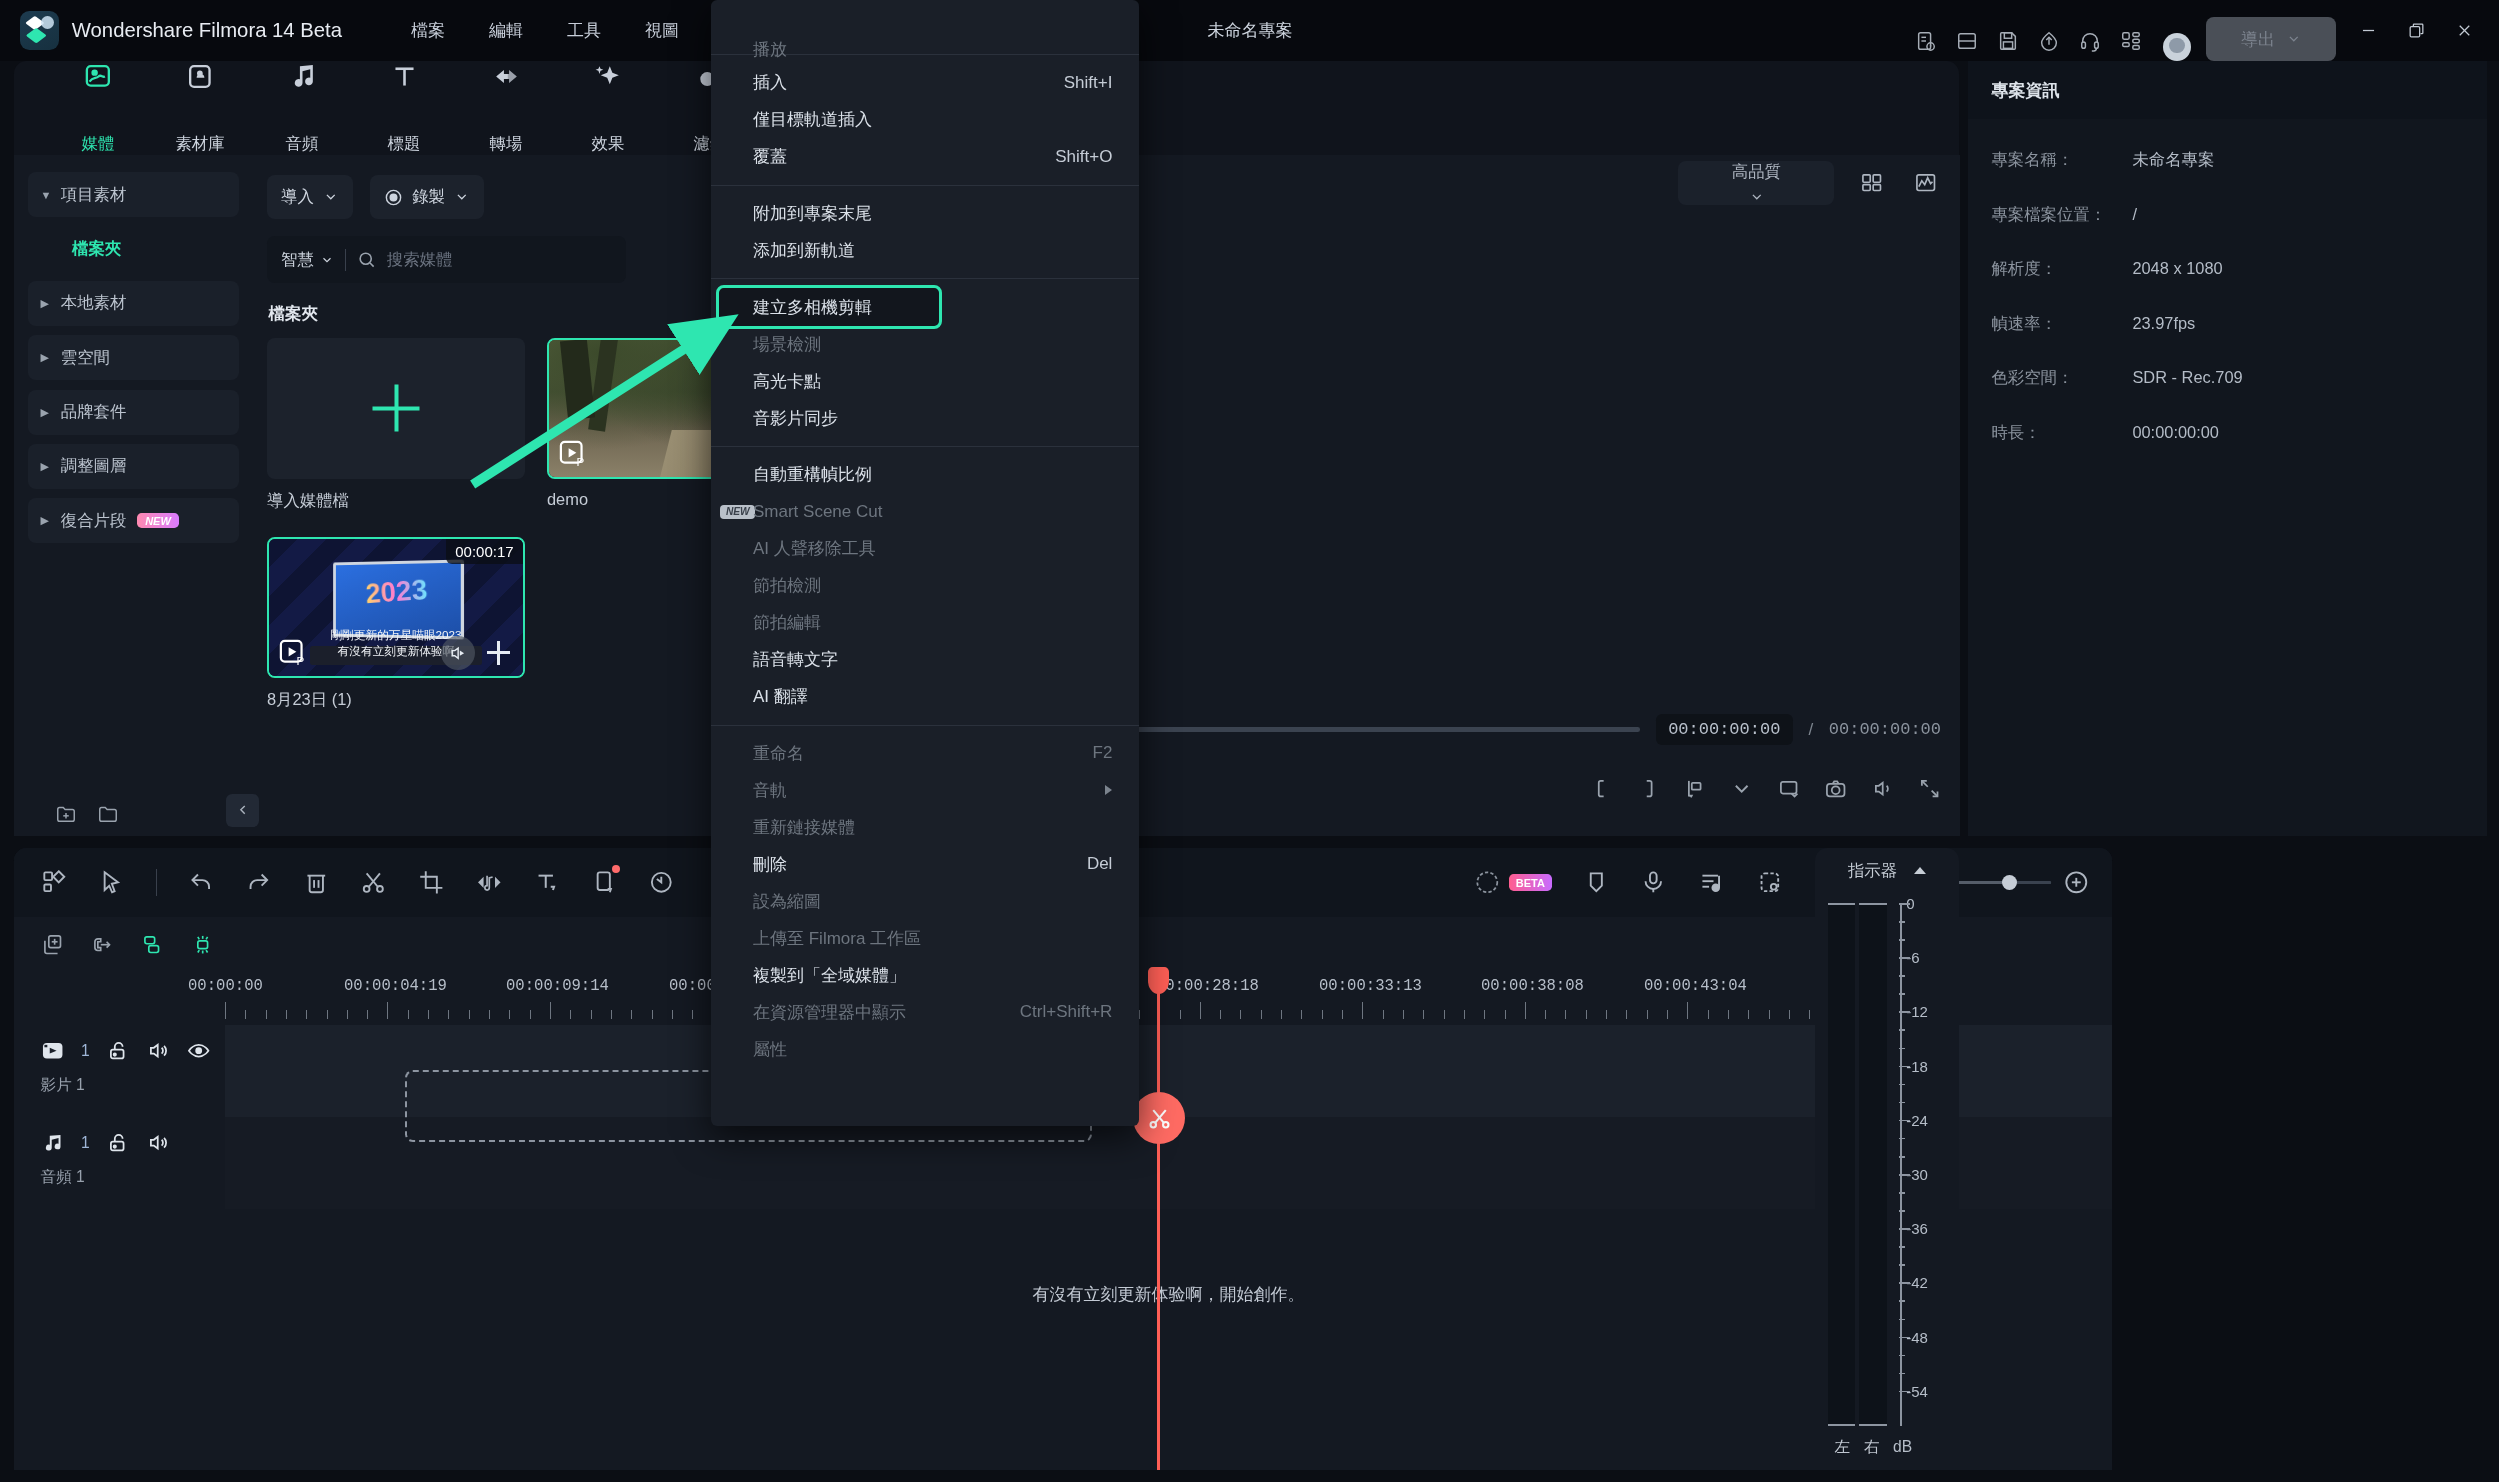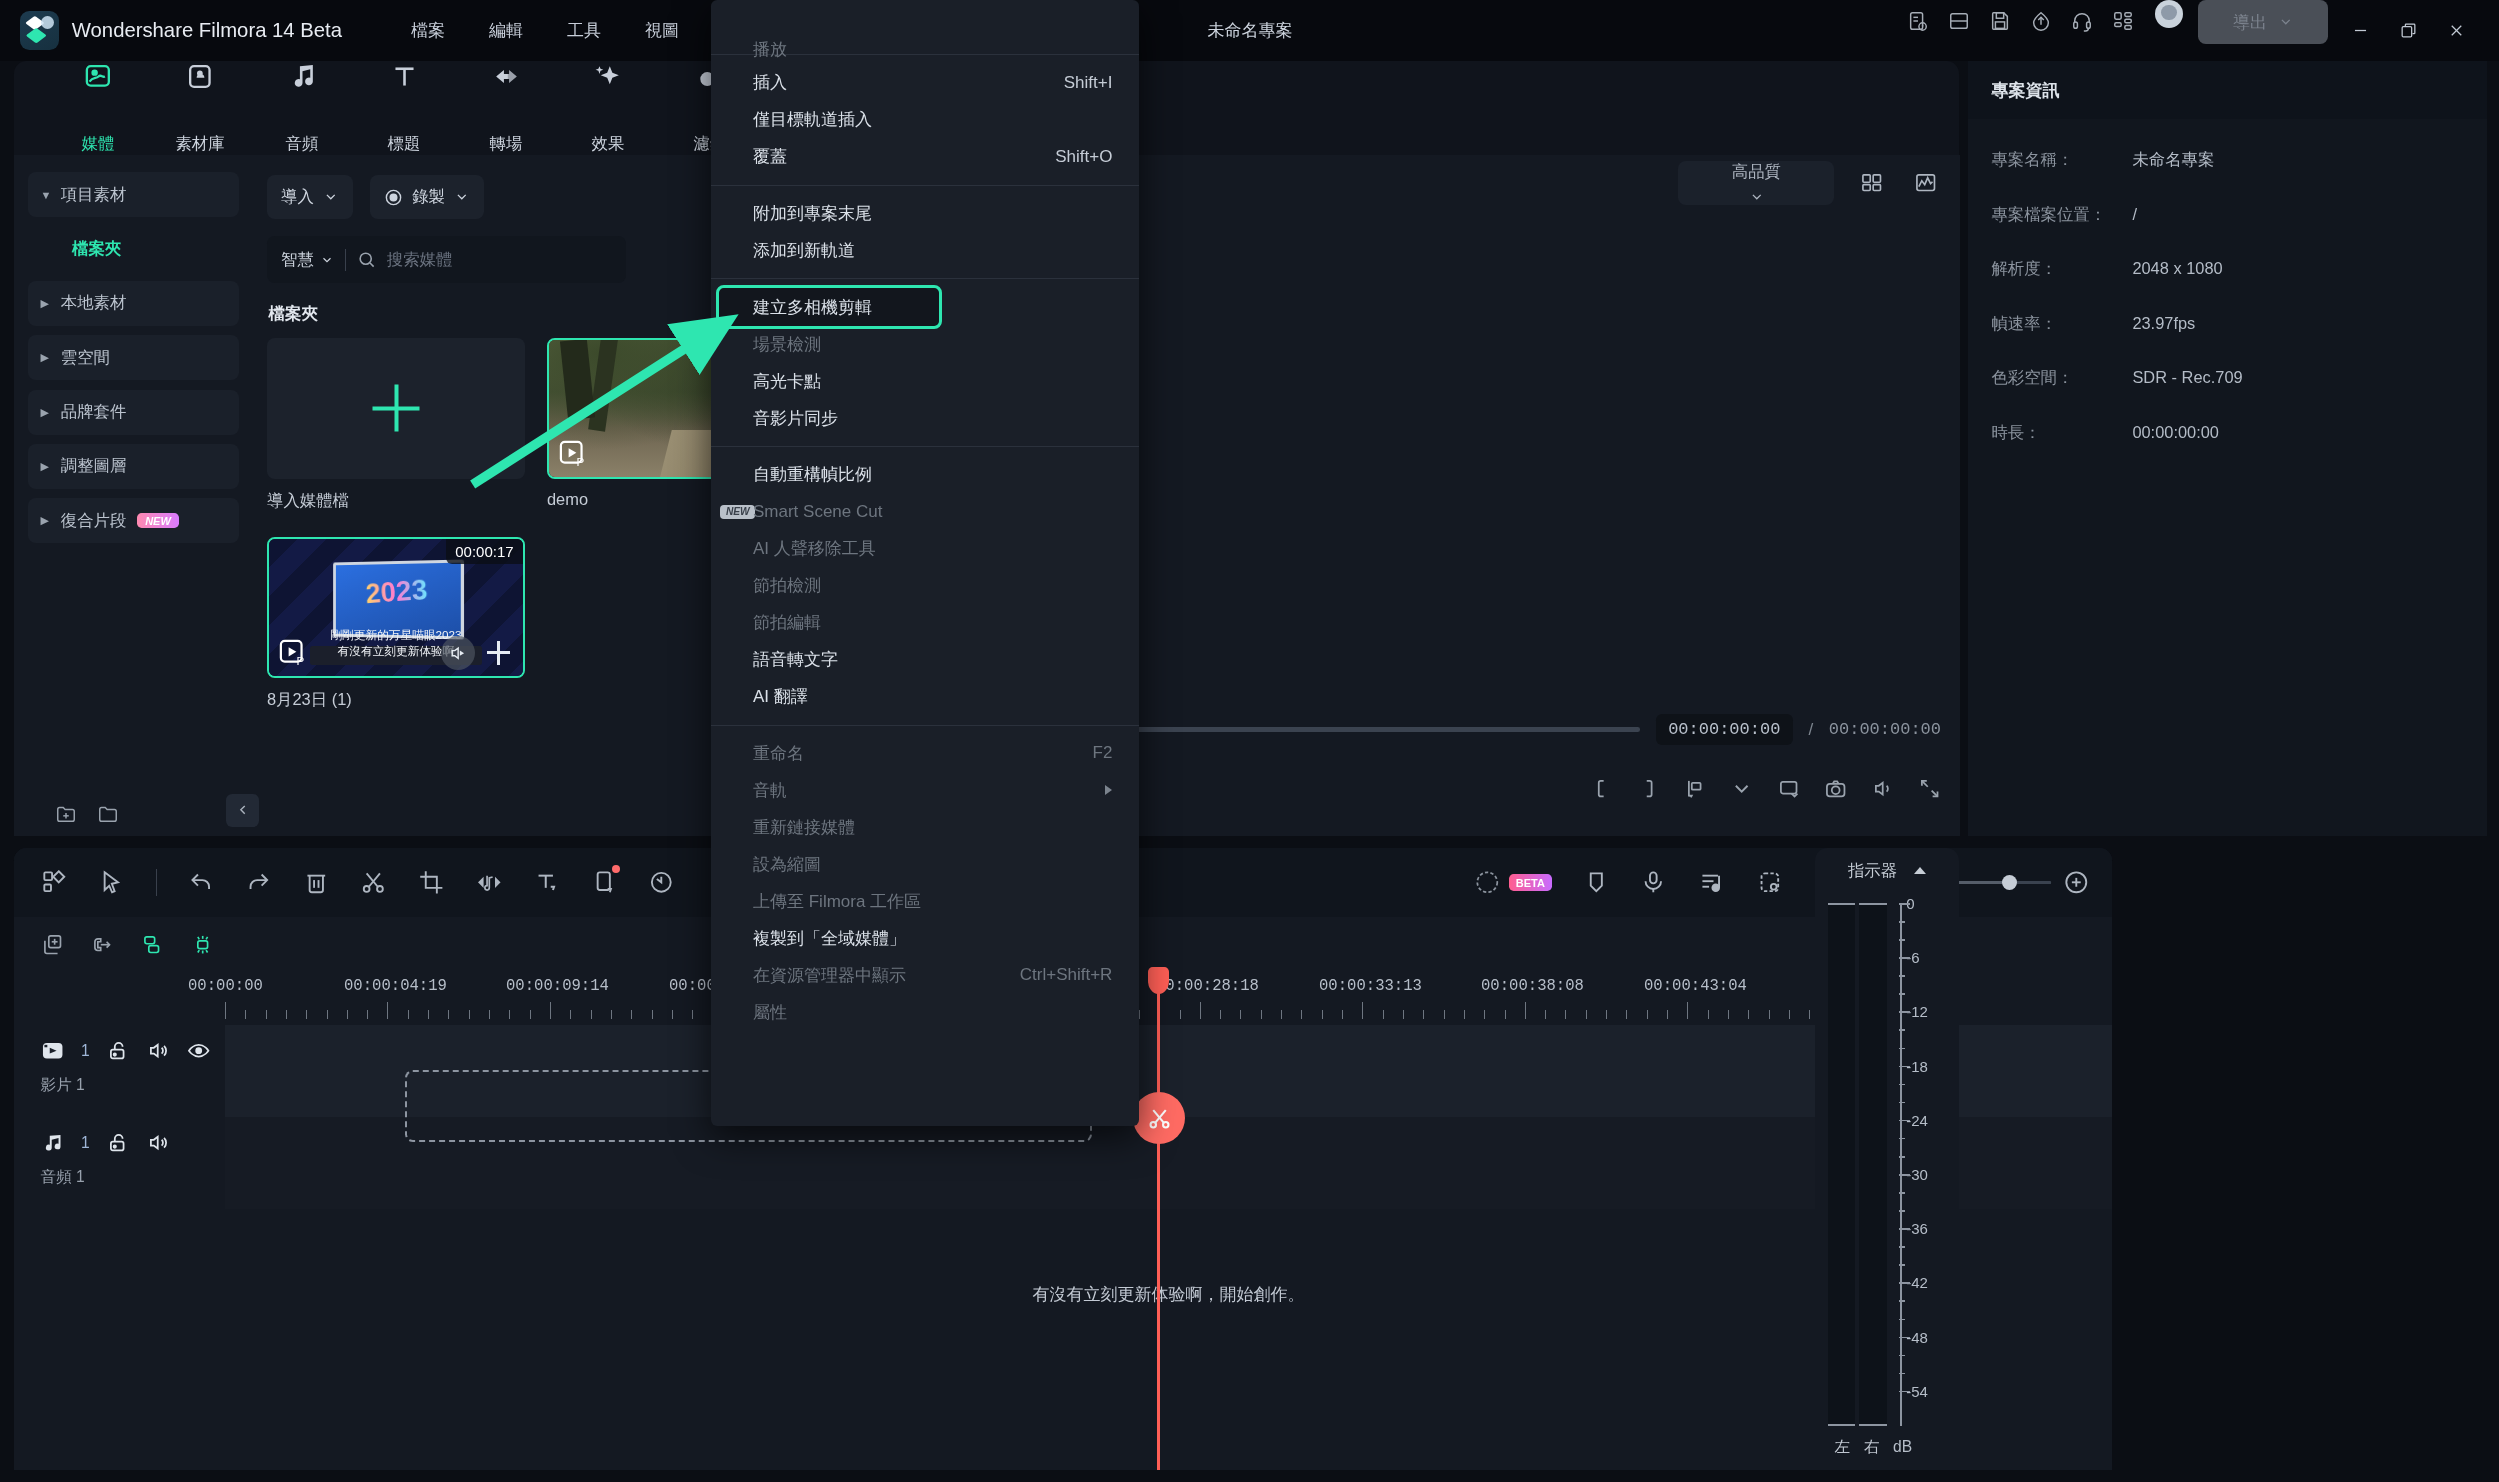--- a/index.html
+++ b/index.html
@@ -35,22 +35,22 @@
     border-radius: 50%; background: #cfe4f5; opacity: .85;
   }
   .app-title { margin-left: 12.5px; font-size: 20.3px; color: #e8ecf2; white-space: nowrap; }
   .menubar { display: flex; margin-left: 47px; }
   .menubar .mi { padding: 0 22px; font-size: 17px; color: #c8cfda; white-space: nowrap; }
   .proj-name {
     position: absolute; left: 0; right: 0; top: 19px; text-align: center;
     font-size: 17px; color: #cfd6e0; pointer-events: none;
   }
   .tb-right {
-    position: absolute; right: 12px; top: 0; height: 61px; display: flex;
-    align-items: flex-start; padding-right: 7.8px;
+    position: absolute; right: 4px; top: 0; height: 61px; display: flex;
+    align-items: flex-end; padding-right: 7.8px;
   }
   .tb-ic { width: 41px; height: 41px; display: flex; align-items: center; justify-content: center;
            opacity: .85; }
   .tb-ic svg { width: 22px; height: 22px; }
   .avatar { width: 28px; height: 28px; border-radius: 50%; background: #c9d2db; margin: 0 11px;
             position: relative; overflow: hidden; }
   .avatar:after { content:''; position:absolute; left:6.2px; top:4.7px; width:15.6px; height:15.6px;
                   border-radius:50%; background:#8e9aa8; }
   .export-btn {
     width: 130px; height: 44px; border-radius: 7.8px; background: #4a4f57;
@@ -1173,20 +1173,24 @@
         <span style="position: relative; z-index: 2;">重命名</span>
         <span class="sc" style="position: relative; z-index: 2;">F2</span>
       </div>
       <div class="ctx-item disabled">
         <span style="position: relative; z-index: 2;">音軌</span>
         <span class="ctx-arrow"></span>
       </div>
       <div class="ctx-item disabled">
         <span style="position: relative; z-index: 2;">重新鏈接媒體</span>
       </div>
+      <div class="ctx-item">
+        <span style="position: relative; z-index: 2;">刪除</span>
+        <span class="sc" style="position: relative; z-index: 2;">Del</span>
+      </div>
       <div class="ctx-item disabled">
         <span style="position: relative; z-index: 2;">設為縮圖</span>
       </div>
       <div class="ctx-item disabled">
         <span style="position: relative; z-index: 2;">上傳至 Filmora 工作區</span>
       </div>
       <div class="ctx-item">
         <span style="position: relative; z-index: 2;">複製到「全域媒體」</span>
       </div>
       <div class="ctx-item disabled">

